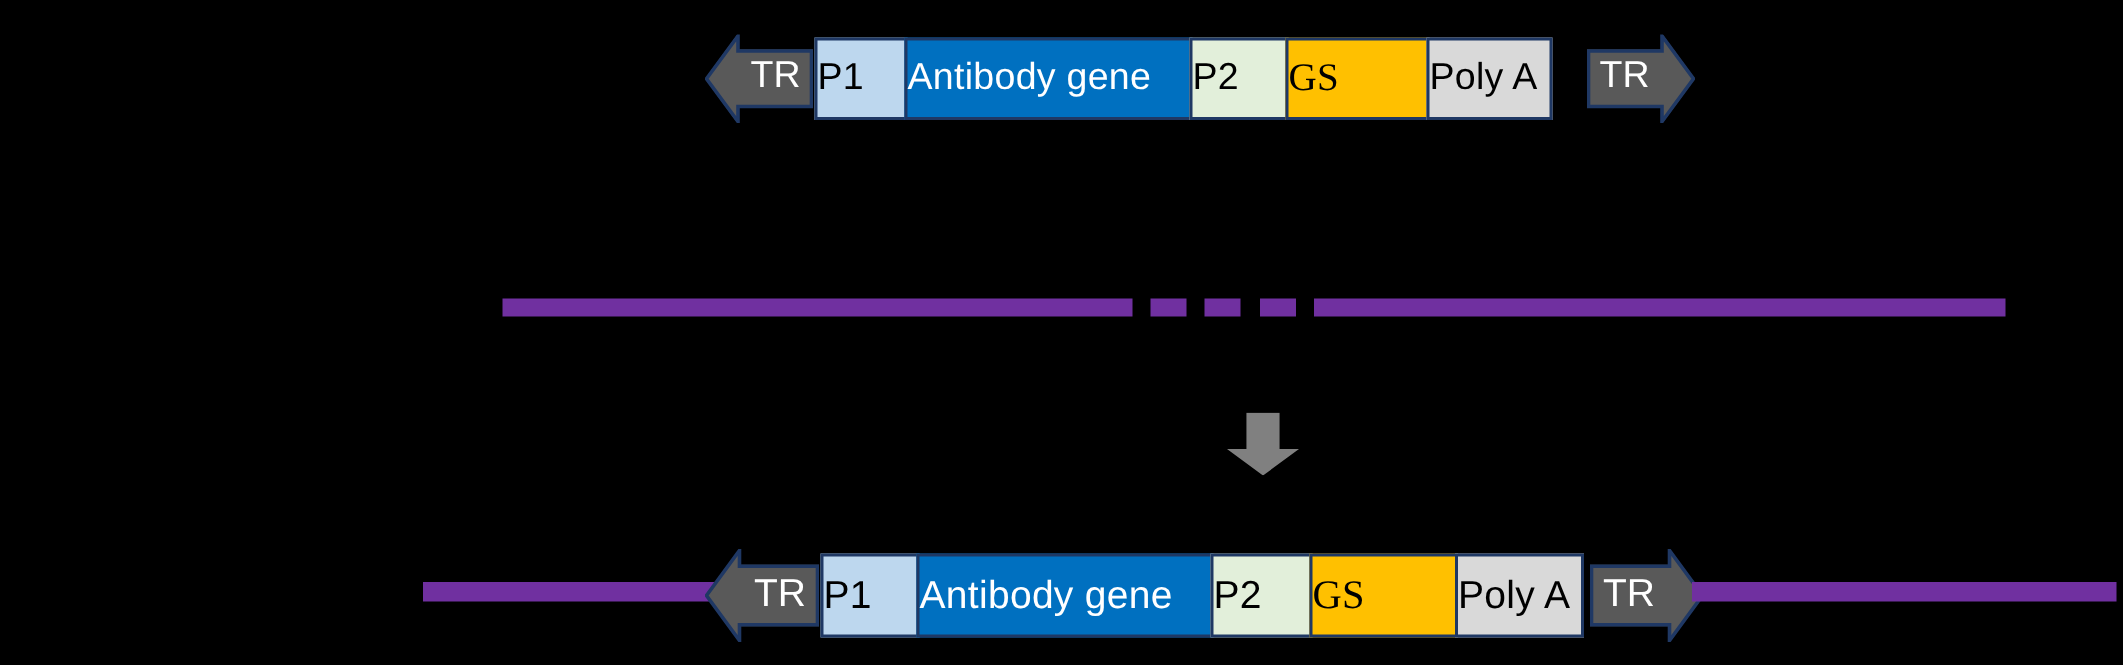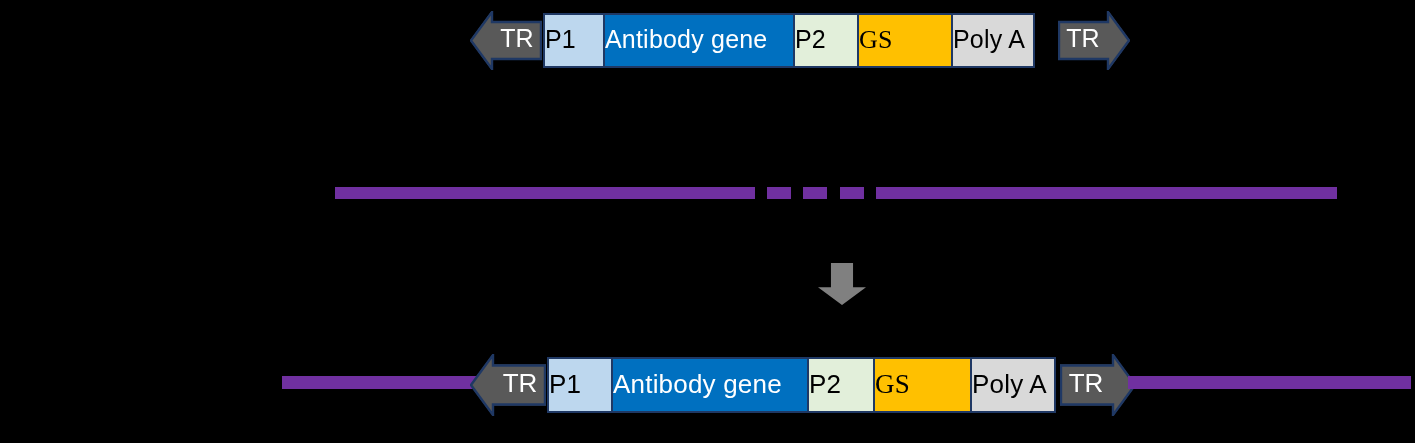--- a/index.html
+++ b/index.html
@@ -10,21 +10,21 @@
   body {
     width: 1415px;
     height: 443px;
     position: relative;
     overflow: hidden;
     font-family: "Liberation Sans", sans-serif;
   }
 
   .stage {
     position: absolute;
-    left: 0; top: 4px;
+    left: 0; top: 16px;
     width: 1415px;
     height: 357px;
     border-radius: 20px;
   }
 
   
   .cassette {
     position: absolute;
     display: flex;
     align-items: stretch;

